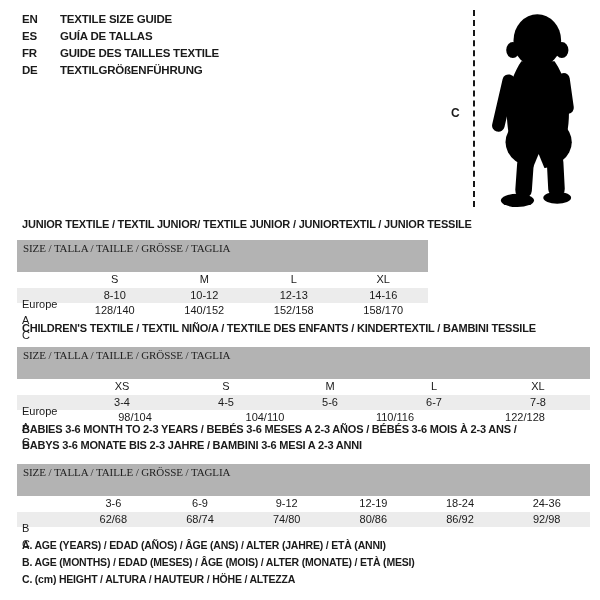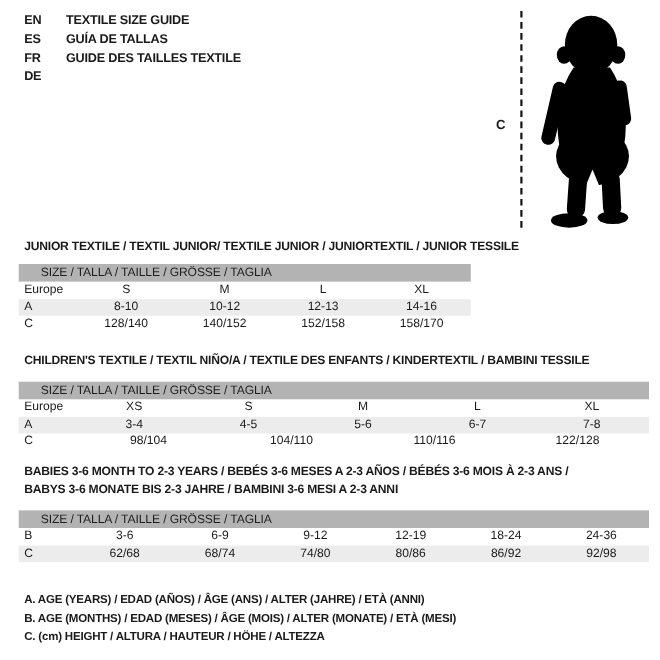--- a/index.html
+++ b/index.html
@@ -18,24 +18,24 @@
   .lang-code{width:38px;}
   
   .fig{position:absolute;left:445px;top:5px;width:150px;height:210px;}
   .dash-line{position:absolute;left:28px;top:5px;height:197px;width:0;border-left:2px dashed #151515;}
   .c-label{position:absolute;left:6px;top:101px;font-size:12px;font-weight:bold;}
   .baby-svg{position:absolute;left:38px;top:2px;}
   
   .sec-title{position:absolute;left:22px;font-size:11px;font-weight:bold;letter-spacing:-0.2px;line-height:16px;white-space:nowrap;}
   
   .size-table{position:absolute;left:17px;}
-  .hdr-bar{height:16px;line-height:16px;background:var(--header-bar);font-size:11px;padding-left:20px;color:#1e1e1e;letter-spacing:-0.1px;}
+  .hdr-bar{height:32px;line-height:16px;background:var(--header-bar);font-size:11px;padding-left:6px;color:#1e1e1e;letter-spacing:-0.1px;font-family:Liberation Serif, serif;}
   .trow{display:flex;height:15.7px;line-height:15.7px;font-size:11px;}
   .trow.alt{background:var(--alt-row);}
-  .cell.label{width:53px;padding-left:5px;flex:0 0 auto;box-sizing:border-box;}
+  .cell.label{width:53px;padding-left:5px;flex:0 0 auto;box-sizing:border-box;margin-top:25px;}
   .cell.data{flex:1 1 0;text-align:center;}
   
   .legend{position:absolute;left:22px;top:537px;font-size:10.5px;font-weight:bold;letter-spacing:-0.2px;}
   .legend-line{height:17px;line-height:17px;white-space:nowrap;}
 </style>
 </head>
 <body>
 
 <div id="canvas">
 
@@ -47,20 +47,21 @@
     <div class="lang-row">
       <span class="lang-code">ES</span>
       <span class="lang-label">GUÍA DE TALLAS</span>
     </div>
     <div class="lang-row">
       <span class="lang-code">FR</span>
       <span class="lang-label">GUIDE DES TAILLES TEXTILE</span>
     </div>
     <div class="lang-row">
       <span class="lang-code">DE</span>
+      <span class="lang-label">TEXTILGRÖßENFÜHRUNG</span>
     </div>
   </div>
 
   <div class="fig">
     <div class="dash-line"></div>
     <span class="c-label">C</span>
     <svg class="baby-svg" width="106" height="204" viewBox="0 0 160 300" aria-hidden="true">
       <g fill="#000">
         <ellipse cx="82" cy="47" rx="36" ry="40"></ellipse>
         <ellipse cx="45" cy="61" rx="10" ry="12"></ellipse>

